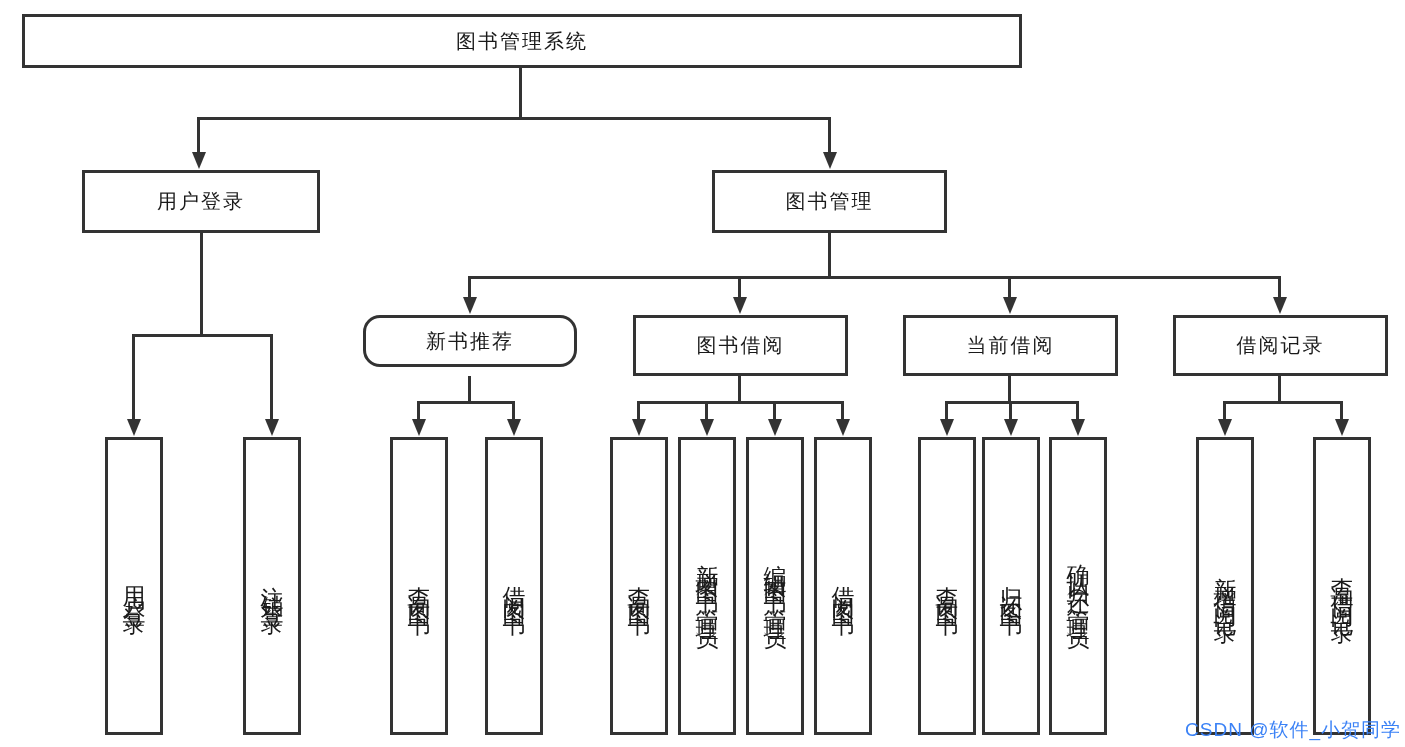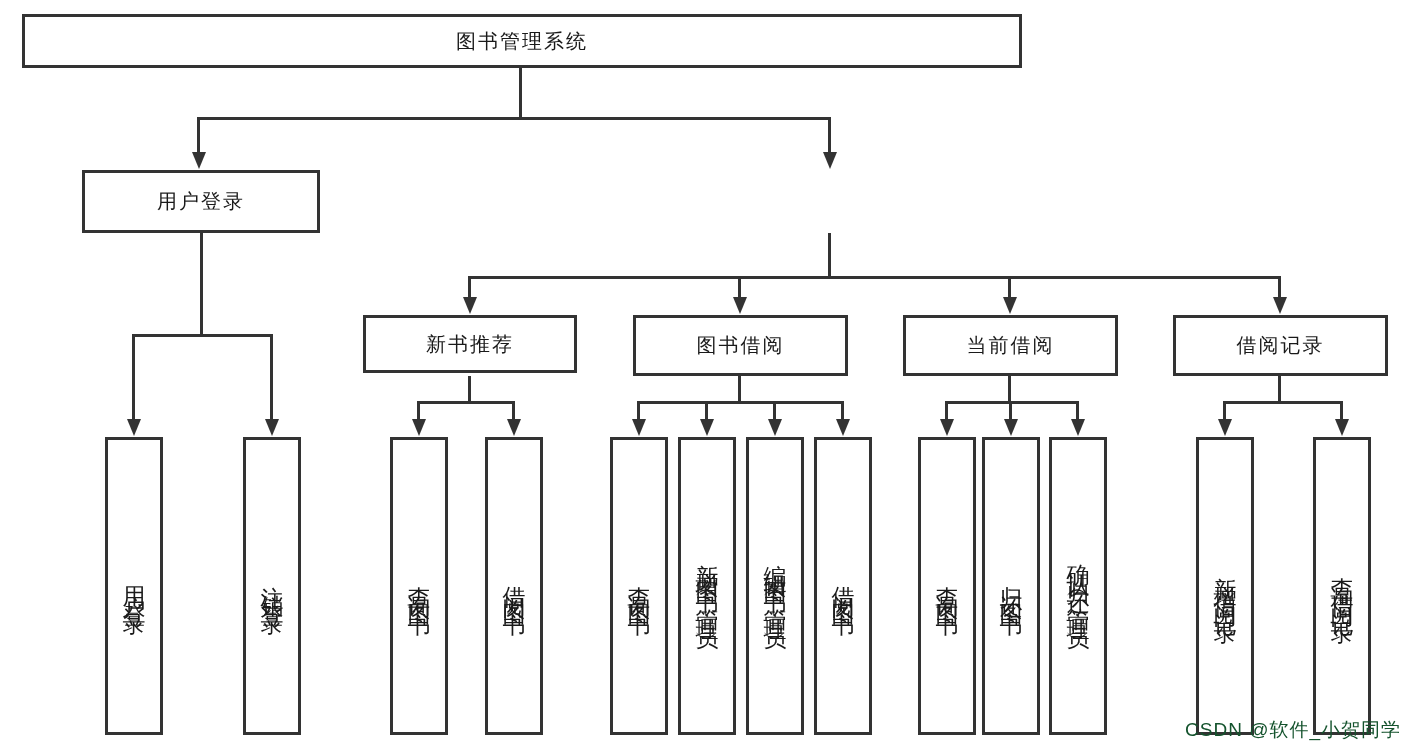--- a/index.html
+++ b/index.html
@@ -43,60 +43,61 @@
     border-left: 7px solid transparent;
     border-right: 7px solid transparent;
     border-top: 17px solid #333333;
   }
   .watermark {
     position: absolute;
     top: 717px;
     right: 4px;
     font-size: 19px;
     letter-spacing: 1px;
-    color: #14532d;
+    color: #3b82f6;
     z-index: 5;
     white-space: nowrap;
   }
 </style>
 </head>
 <body>
 
 <div class="canvas">
 
   <div class="box h" style="left:22px; top:14px; width:1000px; height:54px;">图书管理系统</div>
 
   <div class="vline" style="left:519px; top:68px; width:3px; height:50px;"></div>
   <div class="hline" style="left:197px; top:117px; width:634px; height:3px;"></div>
   <div class="vline" style="left:197px; top:118px; width:3px; height:36px;"></div>
   <div class="arrow" style="left:192px; top:152px;"></div>
   <div class="vline" style="left:828px; top:118px; width:3px; height:36px;"></div>
   <div class="arrow" style="left:823px; top:152px;"></div>
 
   <div class="box h" style="left:82px; top:170px; width:238px; height:63px;">用户登录</div>
+  <div class="box h" style="left:712px; top:170px; width:235px; height:63px;">图书管理</div>
 
   <div class="vline" style="left:200px; top:233px; width:3px; height:103px;"></div>
   <div class="hline" style="left:132px; top:334px; width:141px; height:3px;"></div>
   <div class="vline" style="left:132px; top:336px; width:3px; height:84px;"></div>
   <div class="arrow" style="left:127px; top:419px;"></div>
   <div class="vline" style="left:270px; top:336px; width:3px; height:84px;"></div>
   <div class="arrow" style="left:265px; top:419px;"></div>
 
   <div class="vline" style="left:828px; top:233px; width:3px; height:46px;"></div>
   <div class="hline" style="left:468px; top:276px; width:813px; height:3px;"></div>
   <div class="vline" style="left:468px; top:277px; width:3px; height:21px;"></div>
   <div class="arrow" style="left:463px; top:297px;"></div>
   <div class="vline" style="left:738px; top:277px; width:3px; height:21px;"></div>
   <div class="arrow" style="left:733px; top:297px;"></div>
   <div class="vline" style="left:1008px; top:277px; width:3px; height:21px;"></div>
   <div class="arrow" style="left:1003px; top:297px;"></div>
   <div class="vline" style="left:1278px; top:277px; width:3px; height:21px;"></div>
   <div class="arrow" style="left:1273px; top:297px;"></div>
 
-  <div class="box h" style="left:363px; top:315px; width:214px; height:58px;">新书推荐</div>
+  <div class="box h" style="left:363px; top:315px; width:214px; height:52px;border-radius:17px;">新书推荐</div>
   <div class="box h" style="left:903px; top:315px; width:215px; height:61px;">当前借阅</div>
   <div class="box h" style="left:633px; top:315px; width:215px; height:61px;">图书借阅</div>
   <div class="box h" style="left:1173px; top:315px; width:215px; height:61px;">借阅记录</div>
 
   <div class="vline" style="left:468px; top:376px; width:3px; height:27px;"></div>
   <div class="hline" style="left:417px; top:401px; width:98px; height:3px;"></div>
   <div class="vline" style="left:417px; top:403px; width:3px; height:17px;"></div>
   <div class="arrow" style="left:412px; top:419px;"></div>
   <div class="vline" style="left:512px; top:403px; width:3px; height:17px;"></div>
   <div class="arrow" style="left:507px; top:419px;"></div>

